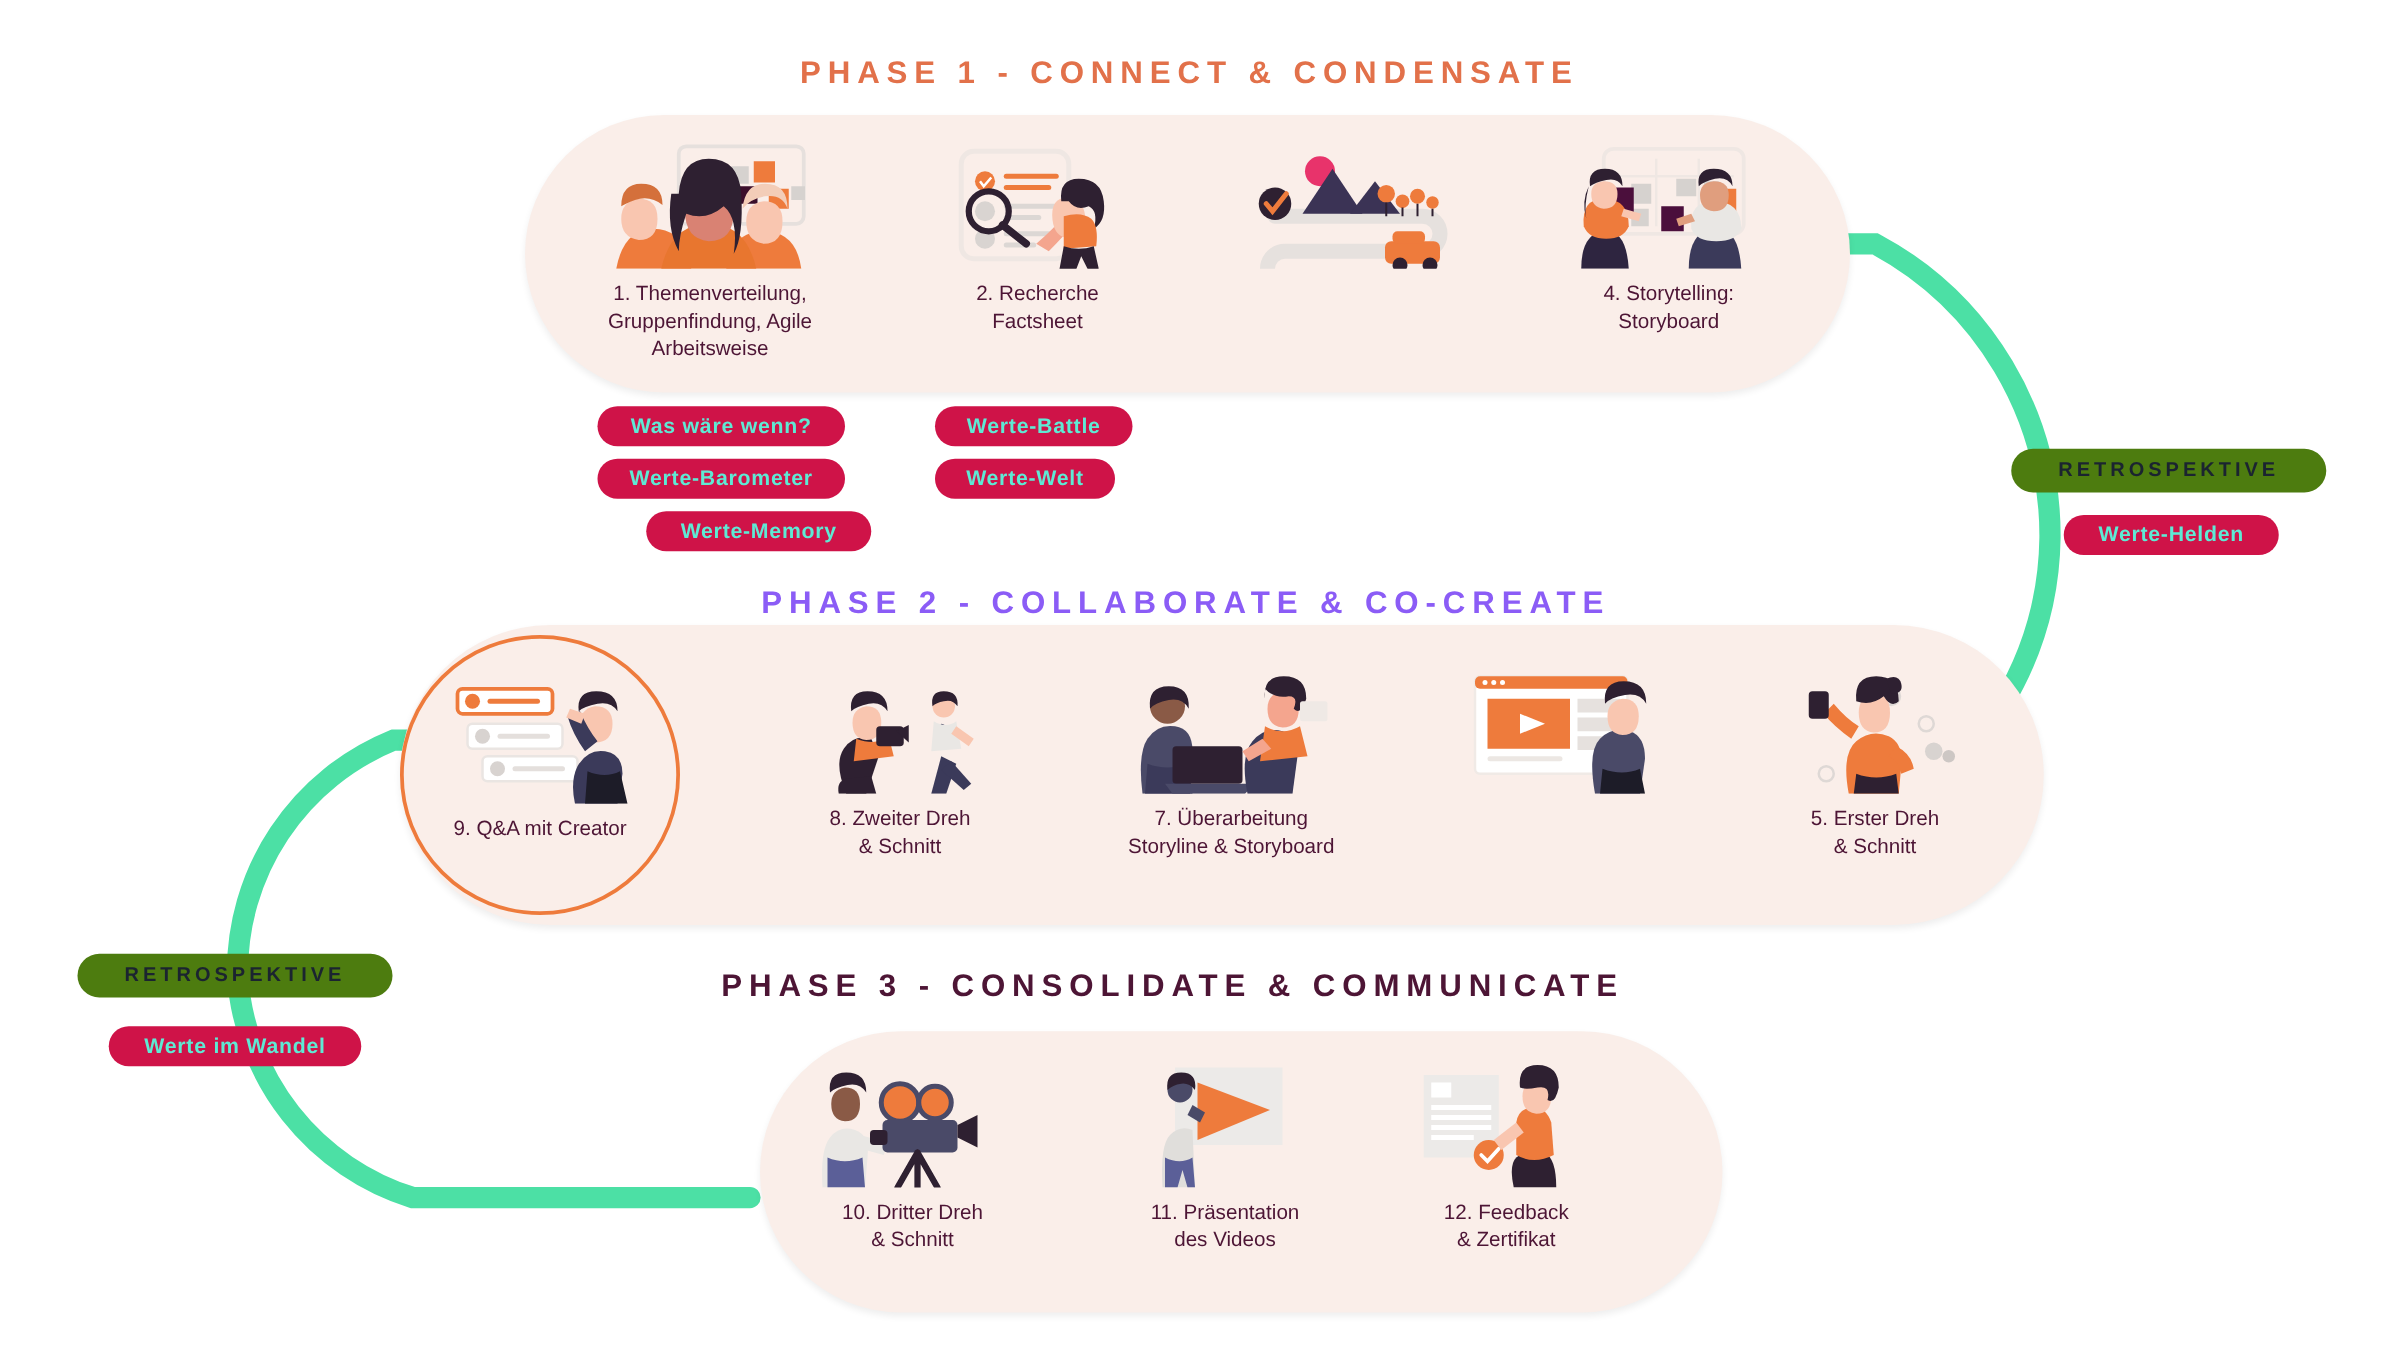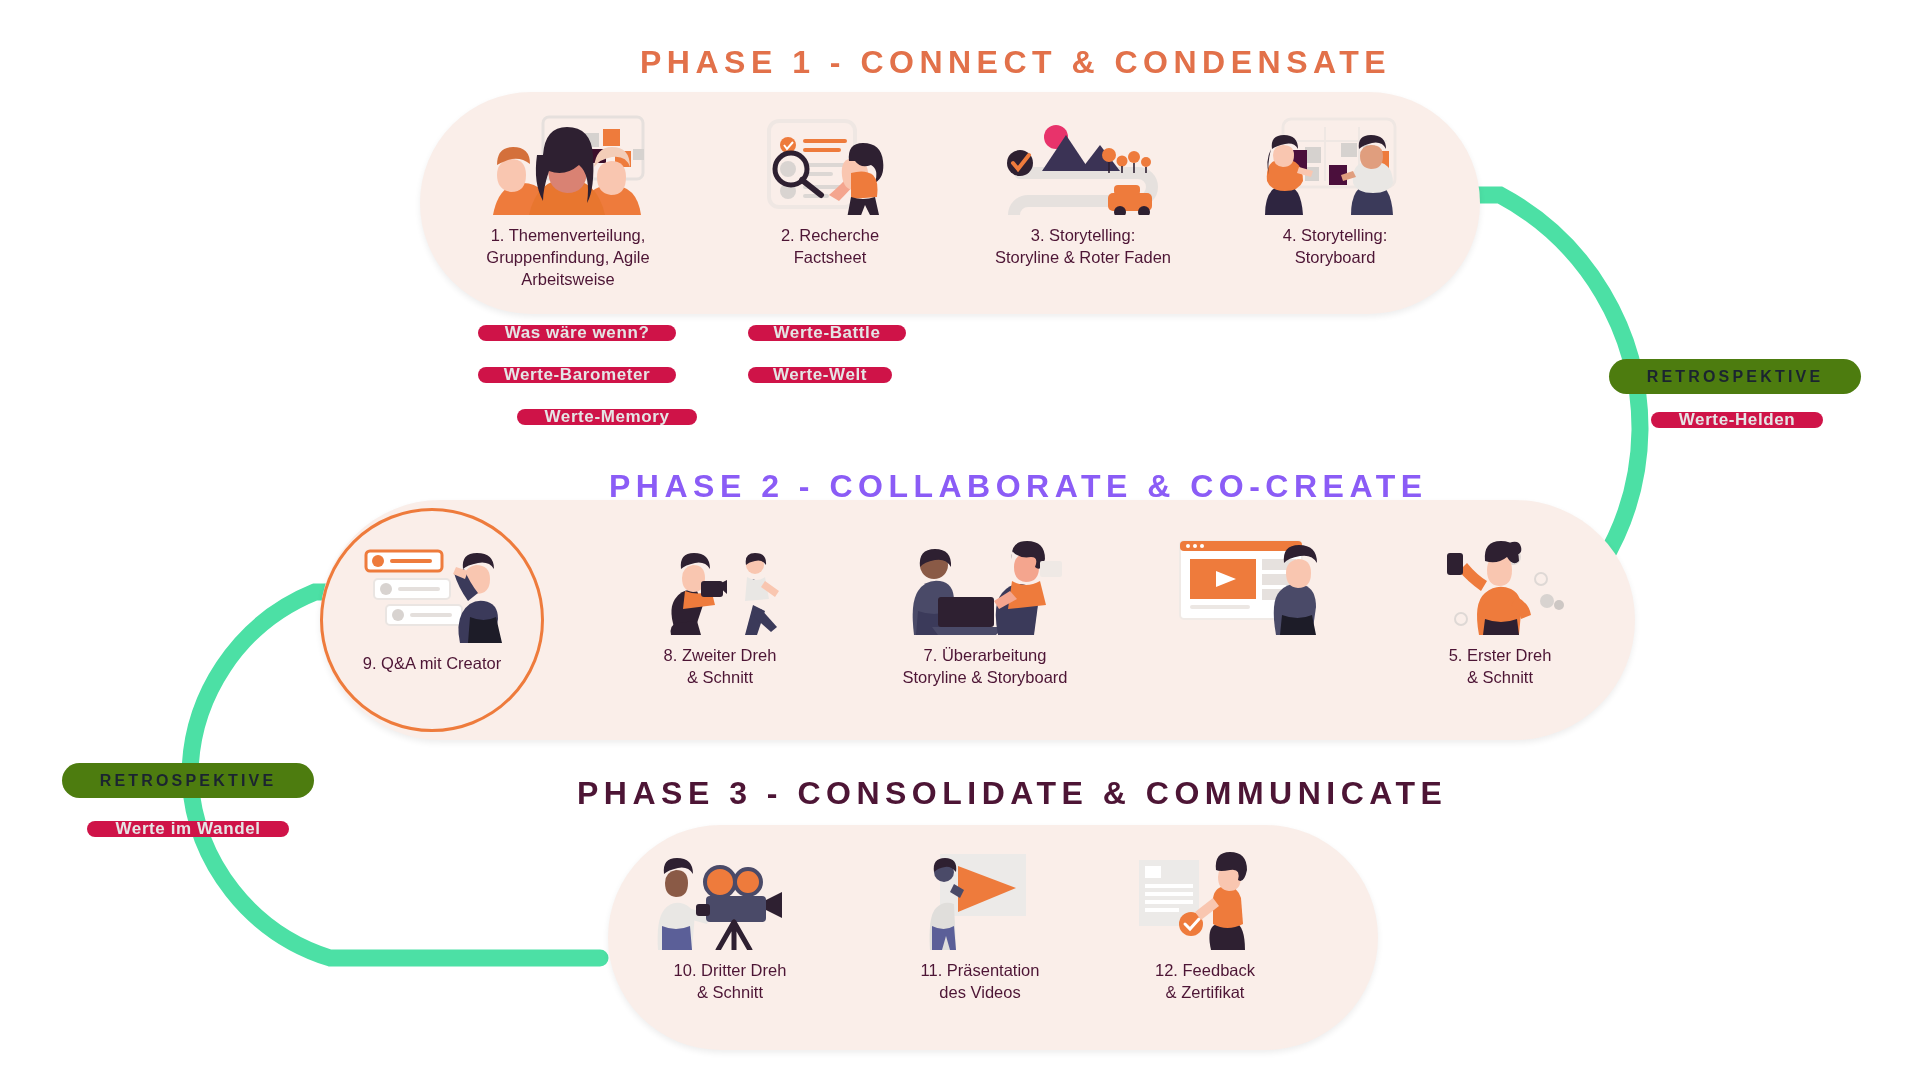--- a/index.html
+++ b/index.html
@@ -13,21 +13,21 @@
   .stage{position:absolute;inset:0;}
 
   
   svg.connectors{position:absolute;left:0;top:0;width:1920px;height:1080px;pointer-events:none;}
 
   
   .phase-title{
     position:absolute;
     font-weight:bold;
     letter-spacing:5.5px;
-    font-size:32px;
+    font-size:25px;
     white-space:nowrap;
   }
   #ph1{left:640px;top:44px;color:#e2714a;}
   #ph2{left:609px;top:468px;color:#8b5cf6;}
   #ph3{left:577px;top:775px;color:#4d1535;}
 
   
   .capsule{
     position:absolute;
     background:#faeee9;
@@ -62,29 +62,29 @@
     border-radius:50%;
     background:#faeee9;
     border:3.5px solid #ee7b3c;
     box-sizing:border-box;
   }
 
   
   .pill{
     position:absolute;
     background:#cf1348;
-    color:#e5e5e5;
+    color:#5eead4;
     border-radius:999px;
     font-weight:bold;
     font-size:17px;
     letter-spacing:.6px;
     display:flex;align-items:center;justify-content:center;
     white-space:nowrap;
     padding:0 18px;
-    height:16px;
+    height:32px;
     box-sizing:border-box;
   }
   .pill.green{
     background:#4d7c0f;
     color:#1b2430;
     letter-spacing:3.2px;
     font-size:16px;
   }
 
   
@@ -192,22 +192,20 @@
             <line x1="124" y1="51" x2="124" y2="58"></line>
           <line x1="136" y1="48" x2="136" y2="58"></line>
             <line x1="148" y1="52" x2="148" y2="58"></line>
         </g>
         <rect x="110" y="78" width="44" height="18" rx="5" fill="#ee7b3c"></rect>
         <rect x="116" y="70" width="26" height="10" rx="4" fill="#ee7b3c"></rect>
         <circle cx="122" cy="97" r="6" fill="#2e2031"></circle>
           <circle cx="146" cy="97" r="6" fill="#2e2031"></circle>
       </svg>
     </div>
-    <div class="lbl">3. Storytelling:
-Storyline &amp; Roter Faden</div>
   </div>
 
   <div class="step" style="left:1225px;top:110px;width:220px;">
     <div class="art">
       <svg width="160" height="100" viewBox="0 0 160 100">
         <rect x="28" y="4" width="112" height="68" rx="8" fill="none" stroke="#efe7e3" stroke-width="3"></rect>
         <line x1="40" y1="26" x2="132" y2="26" stroke="#efe7e3" stroke-width="2"></line>
         <line x1="70" y1="12" x2="70" y2="66" stroke="#efe7e3" stroke-width="2"></line>
         <line x1="104" y1="12" x2="104" y2="66" stroke="#efe7e3" stroke-width="2"></line>
         <rect x="50" y="32" width="16" height="16" fill="#d6d2cf"></rect>

